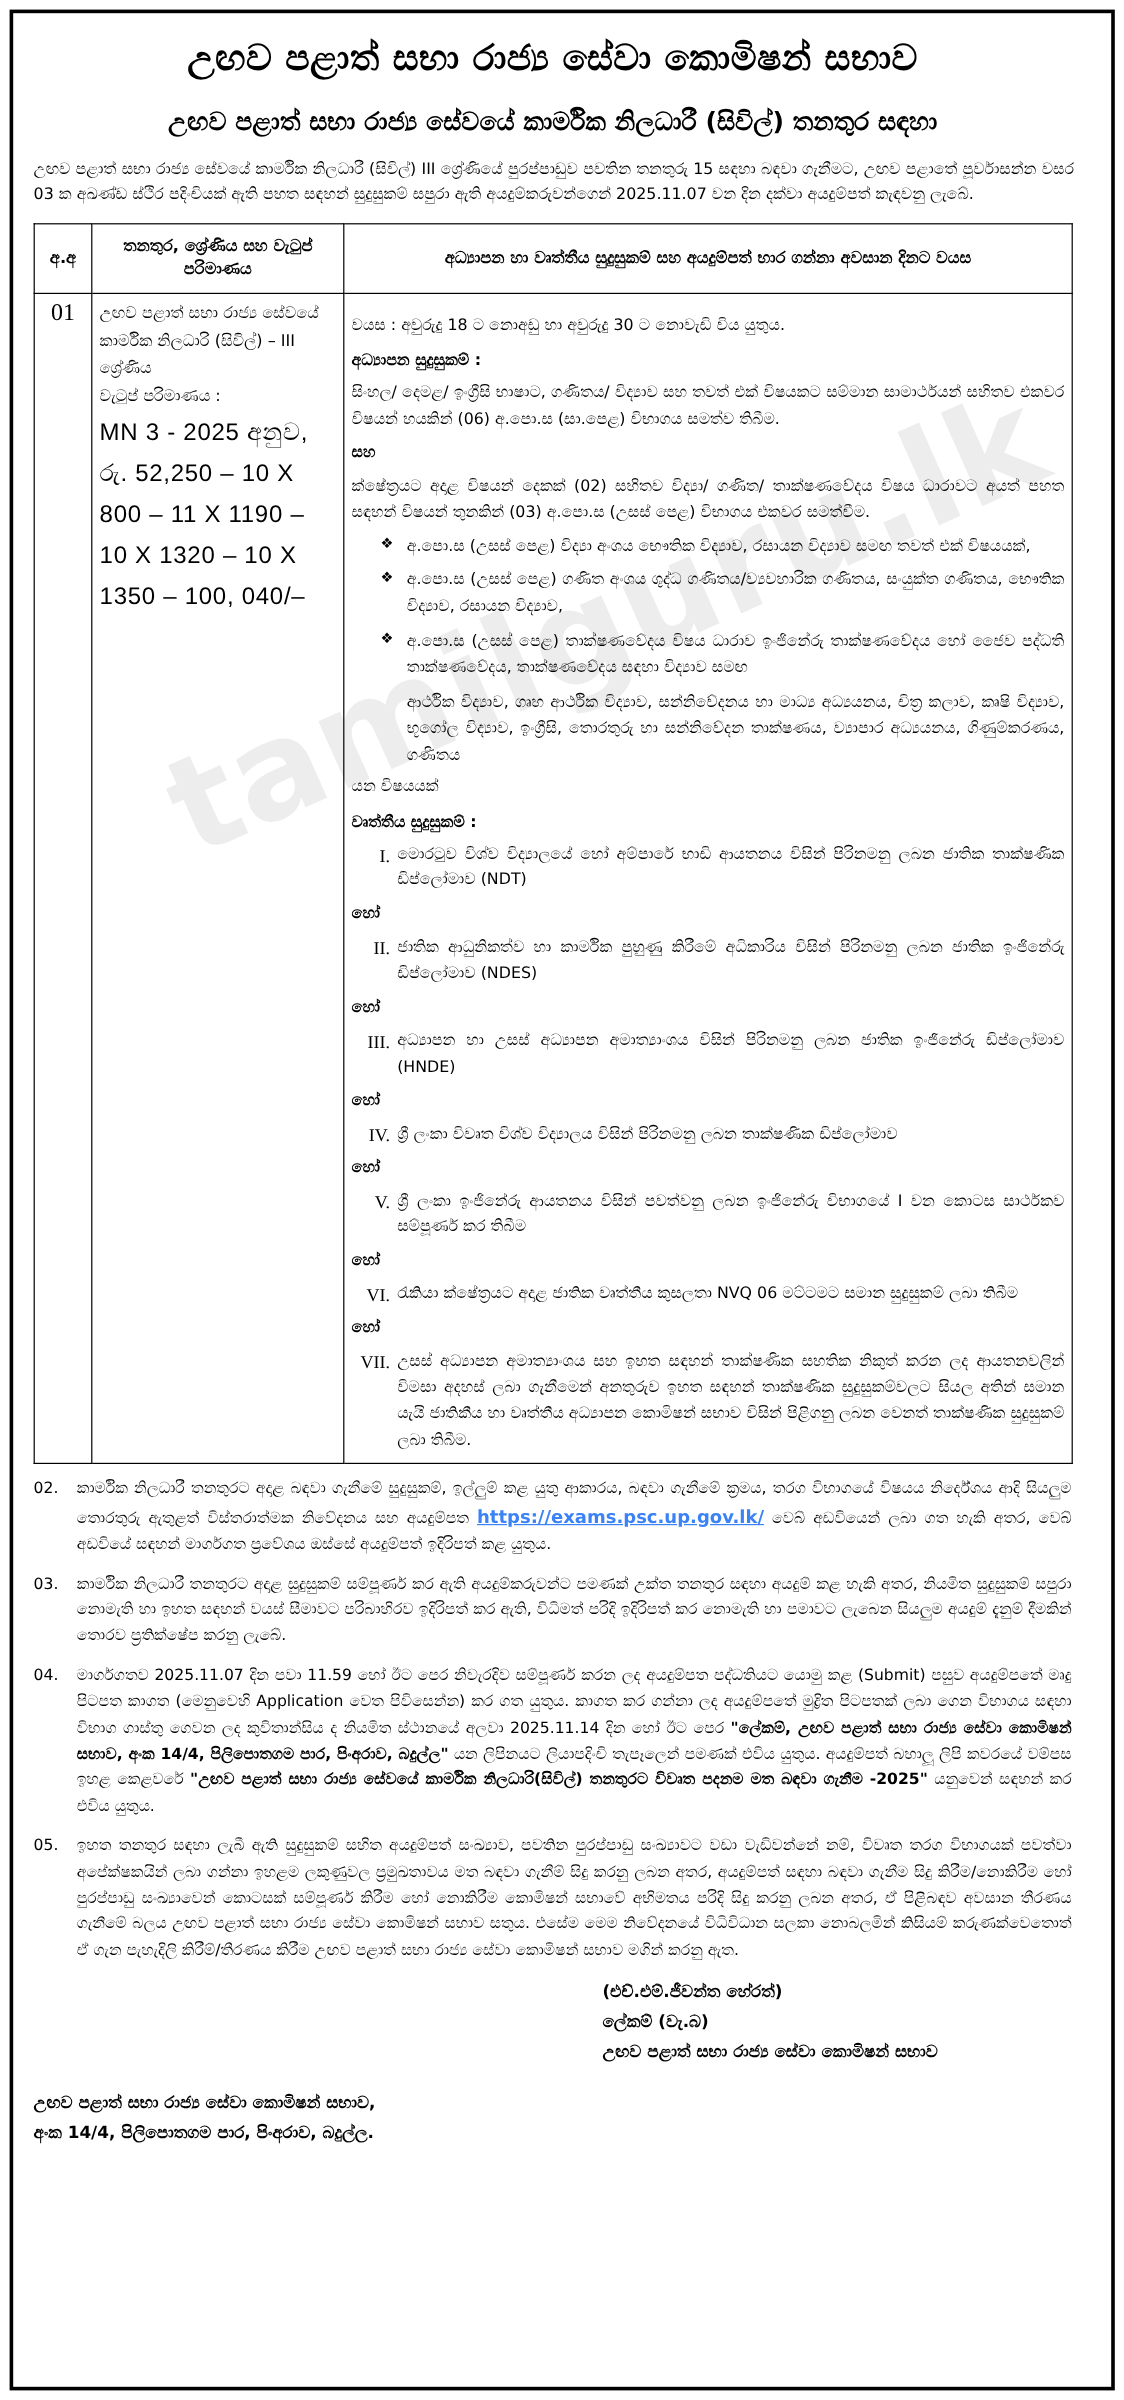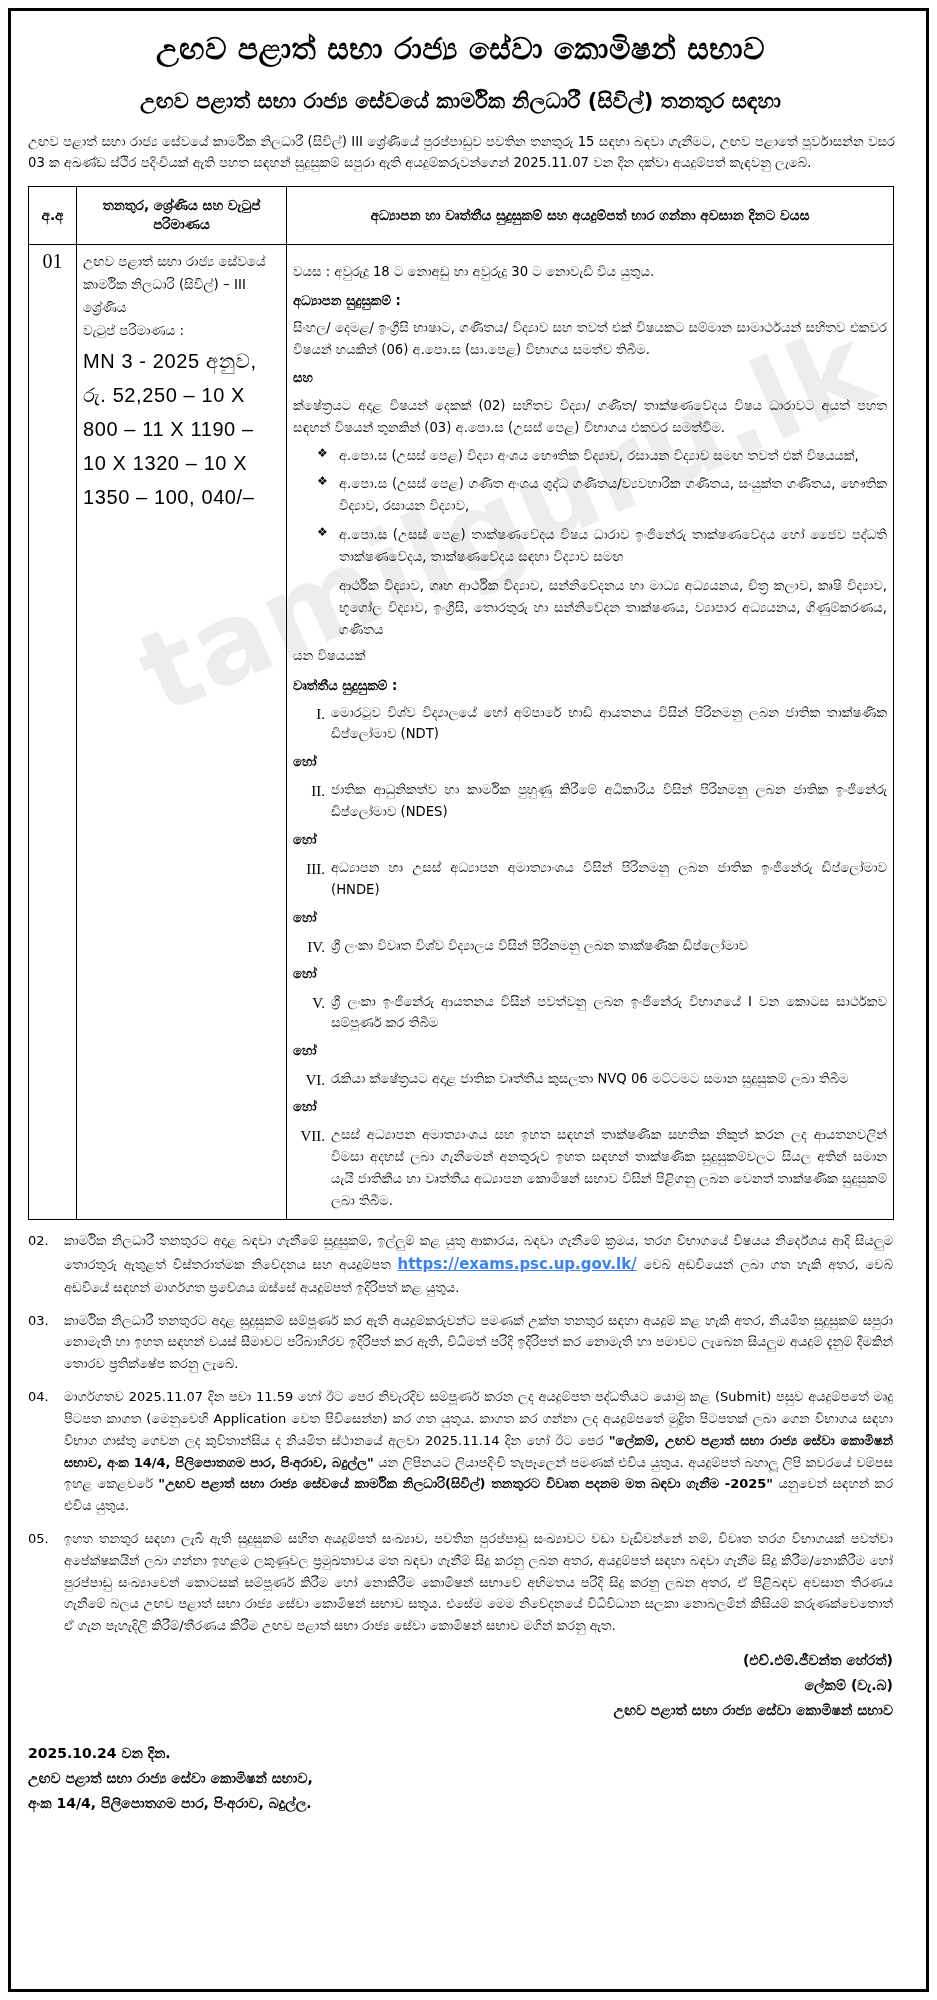--- a/index.html
+++ b/index.html
@@ -219,21 +219,21 @@
     font-size: 15px;
     text-decoration: underline;
     color: #3b82f6;
   }
   .b { font-weight: 700; }
   .mono-num { font-weight: 700; font-size: 14.5px; letter-spacing: 0.3px; }
 
   
   .sig {
     margin: 4px 14px 0 0;
-    text-align: right;
+    text-align: left;
     padding-left: 488px;
     font-family: "DejaVu Sans", sans-serif;
     font-weight: 700;
     font-size: 14px;
     line-height: 1.78;
   }
   .footer-addr {
     margin: 18px 0 0 14px;
     font-family: "DejaVu Sans", sans-serif;
     font-weight: 700;
@@ -383,19 +383,18 @@
 
     </div>
 
     <div class="sig">
       <div>(එච්.එම්.ජීවන්ත හේරත්)</div>
       <div>ලේකම් (වැ.බ)</div>
       <div>උඟව පළාත් සභා රාජ්‍ය සේවා කොමිෂන් සභාව</div>
     </div>
 
     <div class="footer-addr">
-      <div>2025.10.24 වන දින.</div>
       <div>උඟව පළාත් සභා රාජ්‍ය සේවා කොමිෂන් සභාව,</div>
       <div>අංක 14/4, පිලිපොතගම පාර, පිංඅරාව, බදුල්ල.</div>
     </div>
 
   </div>
 </div>
 
 </body></html>

